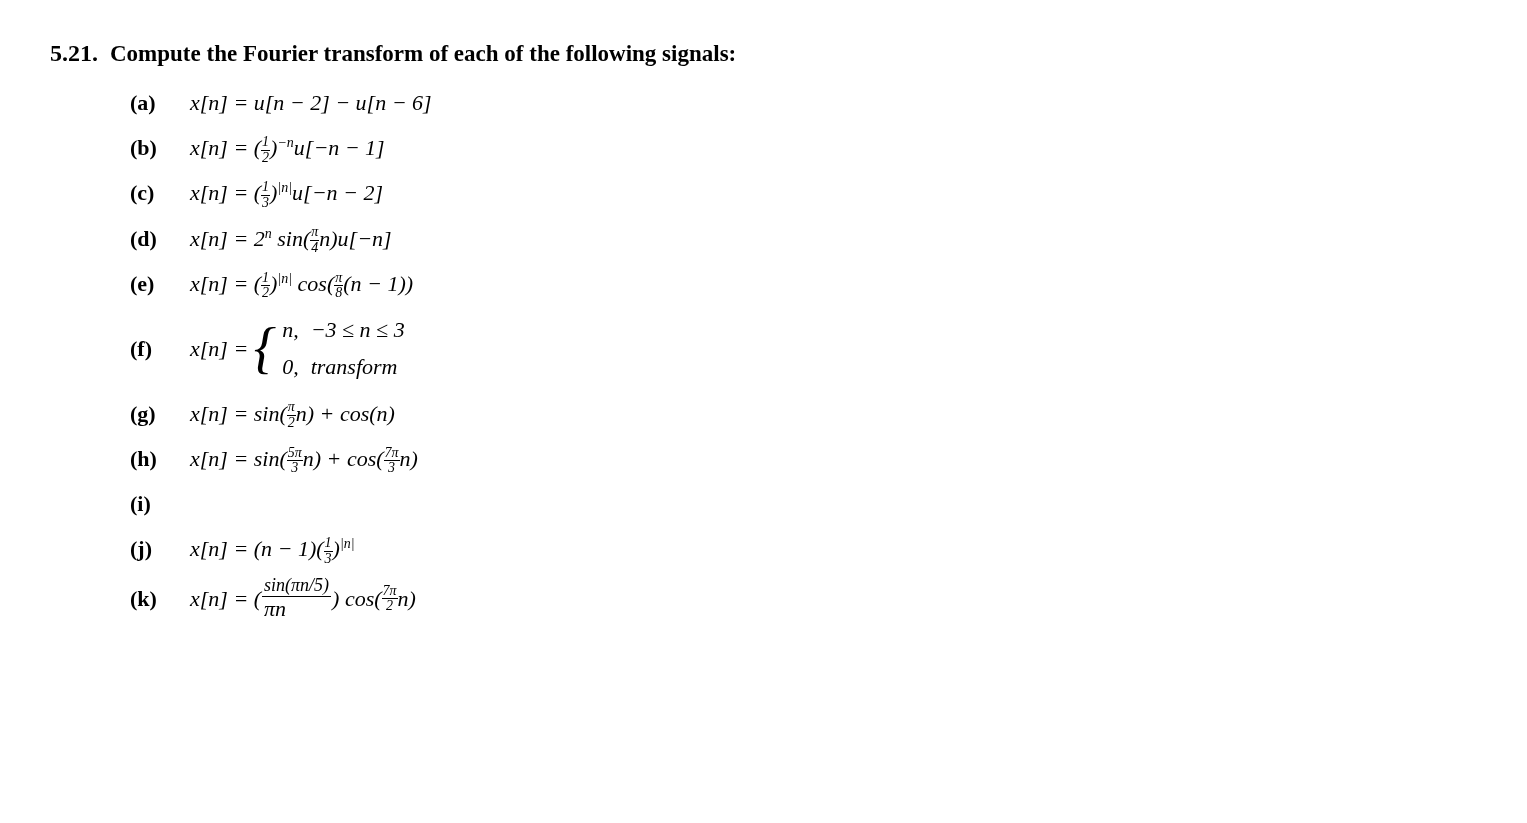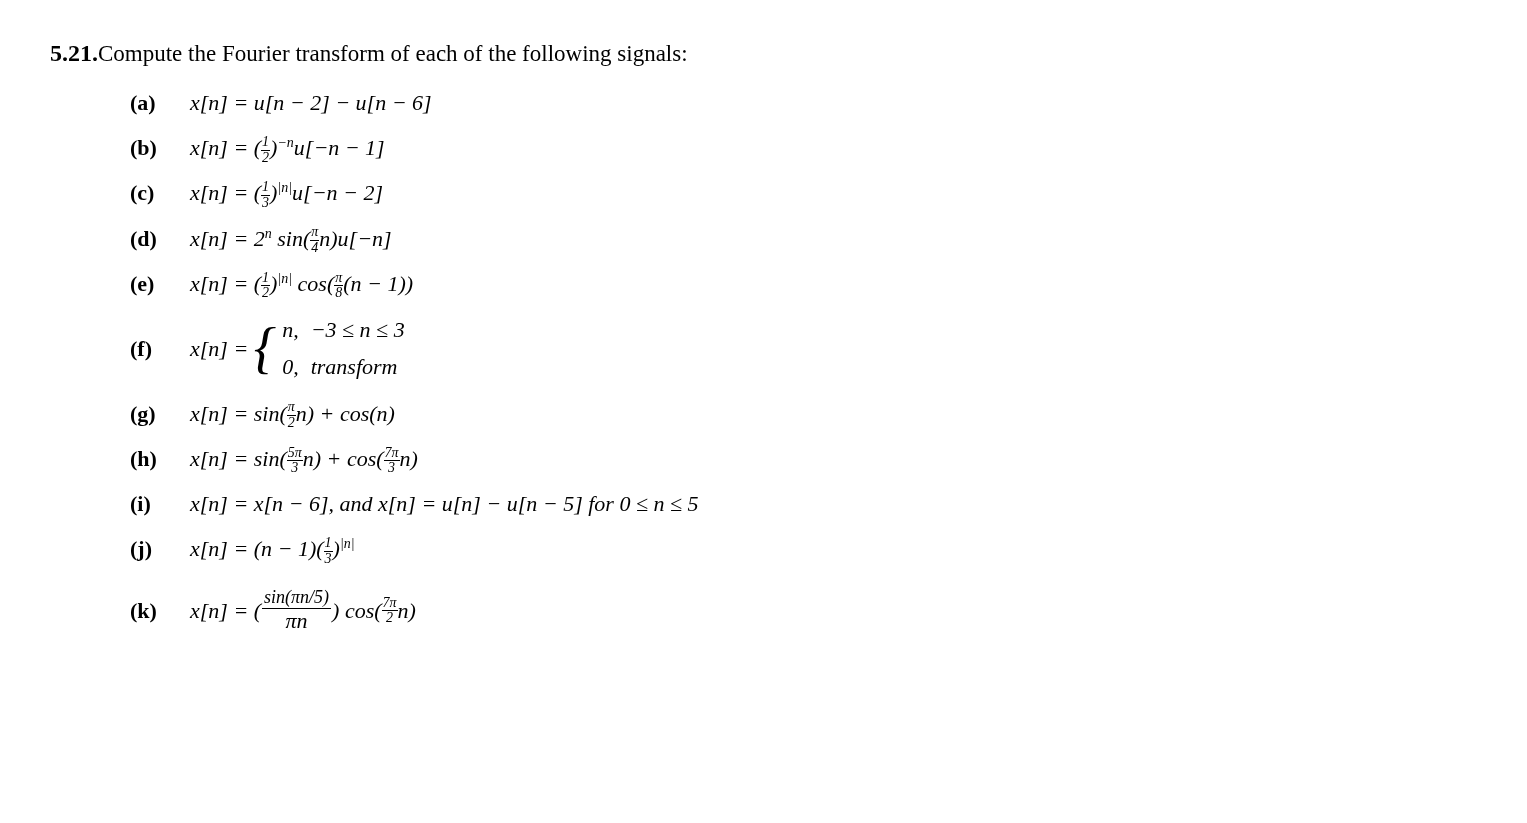--- a/index.html
+++ b/index.html
@@ -20,25 +20,27 @@
 
     .problem-header {
       display: flex;
       align-items: baseline;
       margin-bottom: 18px;
     }
 
     .problem-number {
       font-weight: bold;
       font-size: 24px;
+      margin-right: 12px;
       white-space: nowrap;
     }
 
     .problem-text {
       font-size: 23px;
+      font-weight: bold;
     }
 
     .parts-container {
       margin-left: 80px;
     }
 
     .part-row {
       display: flex;
       align-items: baseline;
       margin-bottom: 10px;
@@ -64,23 +66,23 @@
     sup {
       font-size: 14px;
       vertical-align: super;
       line-height: 0;
       font-style: italic;
     }
 
     .fraction {
       display: inline-flex;
       flex-direction: column;
-      align-items: center;
+      align-items: flex-start;
       vertical-align: middle;
-      margin: 12px 1px;
+      margin: 0 1px;
       line-height: 1.1;
     }
 
     .fraction .num {
       border-bottom: 1.5px solid #000;
       padding: 0 2px;
       font-size: 16px;
       text-align: center;
       font-style: italic;
     }
@@ -245,25 +247,20 @@
             </span><i>n</i>) + cos(<span class="inline-frac">
               <span class="num">7π</span>
               <span class="den">3</span>
             </span><i>n</i>)
         </span>
       </span>
     </div>
 
     <div class="part-row">
       <span class="part-label"><b>(i)</b></span>
-      <span class="part-content">
-        <span class="math">
-          <i>x</i>[<i>n</i>] = <i>x</i>[<i>n</i> − 6], and <i>x</i>[<i>n</i>] = <i>u</i>[<i>n</i>] − <i>u</i>[<i>n</i> − 5] for 0 ≤ <i>n</i> ≤ 5
-        </span>
-      </span>
     </div>
 
     <div class="part-row">
       <span class="part-label"><b>(j)</b></span>
       <span class="part-content">
         <span class="math">
           <i>x</i>[<i>n</i>] = (<i>n</i> − 1)(<span class="inline-frac">
               <span class="num">1</span>
               <span class="den">3</span>
             </span>)<sup style="font-size:14px; font-style:italic;">|<i>n</i>|</sup>

